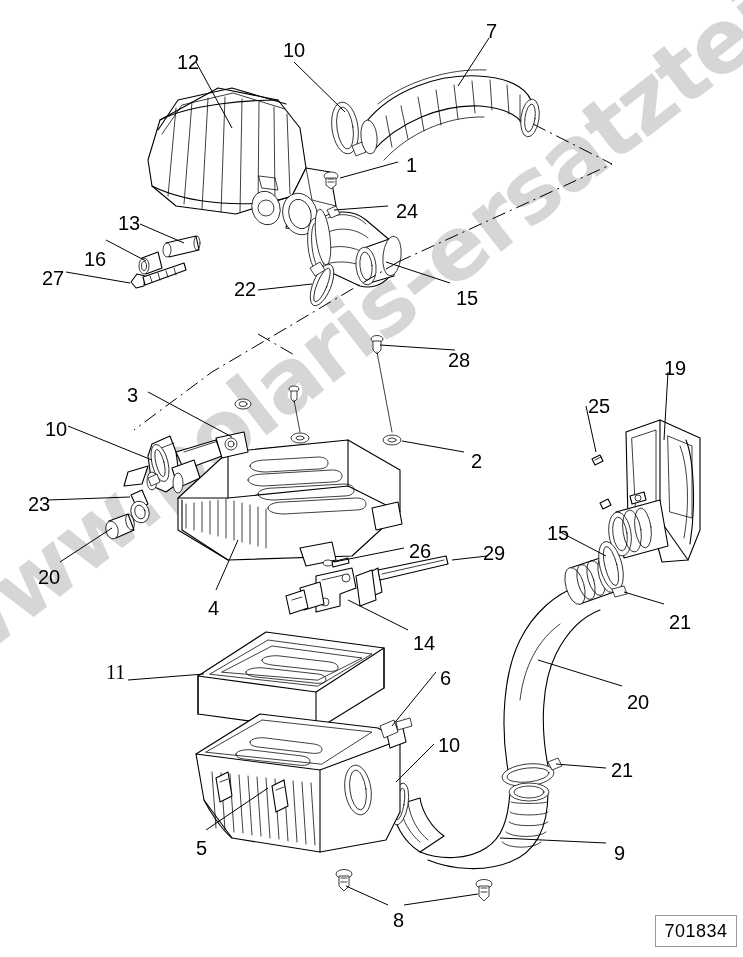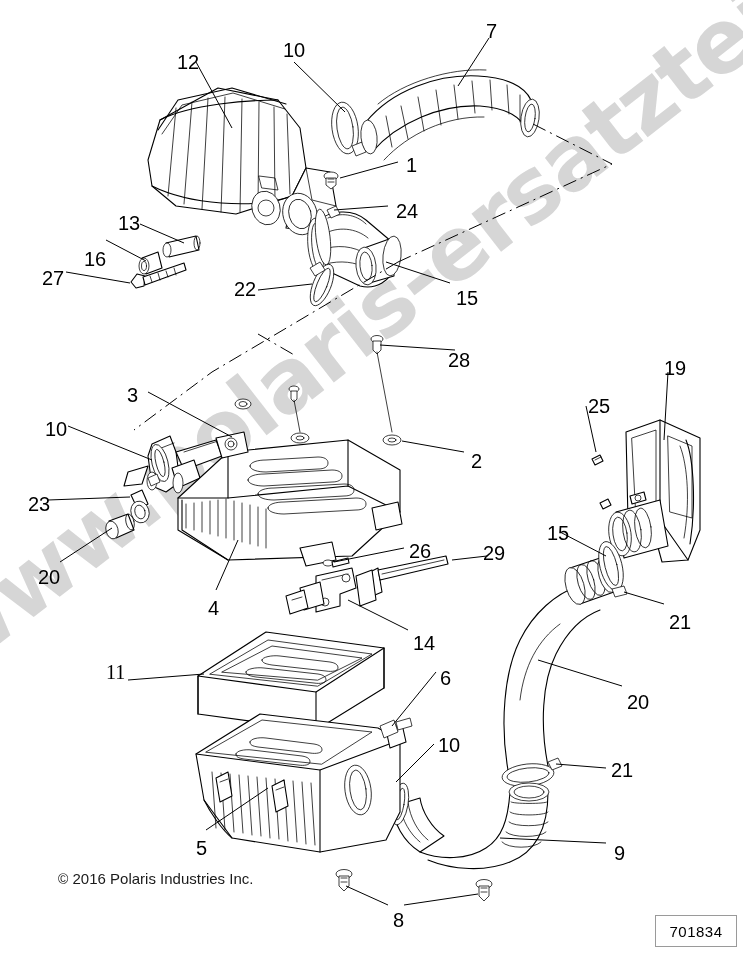--- a/index.html
+++ b/index.html
@@ -6,21 +6,21 @@
   html,body{margin:0;padding:0;background:#fff;}
   body{font-family:"Liberation Sans","DejaVu Sans",sans-serif;}
   #stage{position:relative;width:743px;height:957px;background:#fff;overflow:hidden;}
   #art{position:absolute;left:0;top:0;width:743px;height:957px;}
   .callout{position:absolute;font-family:"Liberation Sans","DejaVu Sans",sans-serif;
            font-size:20px;color:#000;line-height:1;white-space:nowrap;}
   #copyright{position:absolute;left:58px;top:870px;font-size:15px;color:#1a1a1a;white-space:nowrap;}
   #copyright .csym{font-size:14px;}
   #pnbox{position:absolute;left:655px;top:915px;width:80px;height:30px;
          border:1px solid #9a9a9a;display:flex;align-items:center;justify-content:center;
-         font-size:15px;color:#000;letter-spacing:.5px;}
+         font-size:18px;color:#000;letter-spacing:.5px;}
   #wm{position:absolute;left:0;top:0;width:743px;height:957px;pointer-events:none;overflow:hidden;}
   #wm span{position:absolute;left:-60px;top:600px;font-size:88px;font-weight:bold;
            color:#cfcfcf;opacity:.85;white-space:nowrap;
            transform:rotate(-38deg);transform-origin:left center;
            font-family:"DejaVu Sans",sans-serif;letter-spacing:-2px;}
 </style>
 </head>
 <body>
 
 <div id="stage">
@@ -435,20 +435,16 @@
   <div class="callout" style="left:669px;top:612px;">21</div>
   <div class="callout" style="left:627px;top:692px;">20</div>
   <div class="callout" style="left:106px;top:662px;font-family:Liberation Serif, serif;">11</div>
   <div class="callout" style="left:440px;top:668px;">6</div>
   <div class="callout" style="left:438px;top:735px;">10</div>
   <div class="callout" style="left:611px;top:760px;">21</div>
   <div class="callout" style="left:196px;top:838px;">5</div>
   <div class="callout" style="left:614px;top:843px;">9</div>
   <div class="callout" style="left:393px;top:910px;">8</div>
 
-  <div id="copyright">
-    <span class="csym">©</span>
-    <span>2016 Polaris Industries Inc.</span>
-  </div>
 
   <div id="pnbox">701834</div>
 
 </div>
 
 </body></html>

